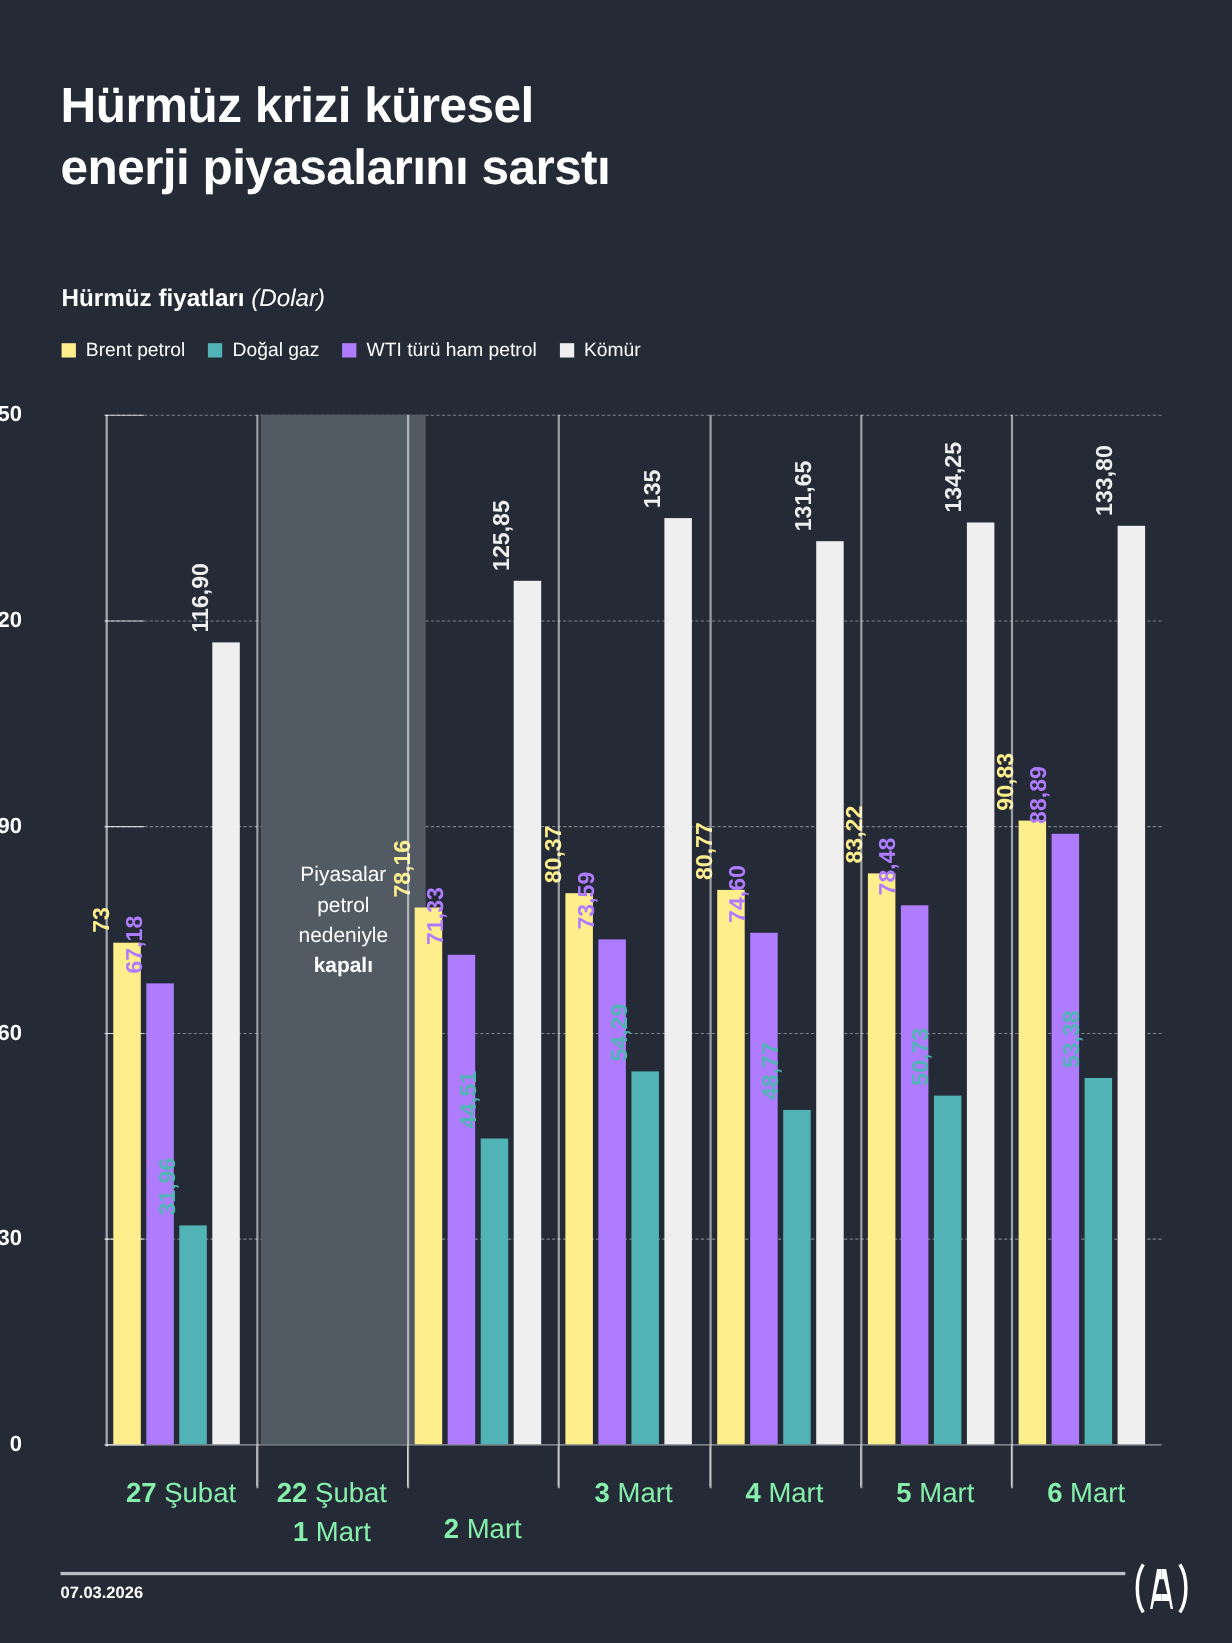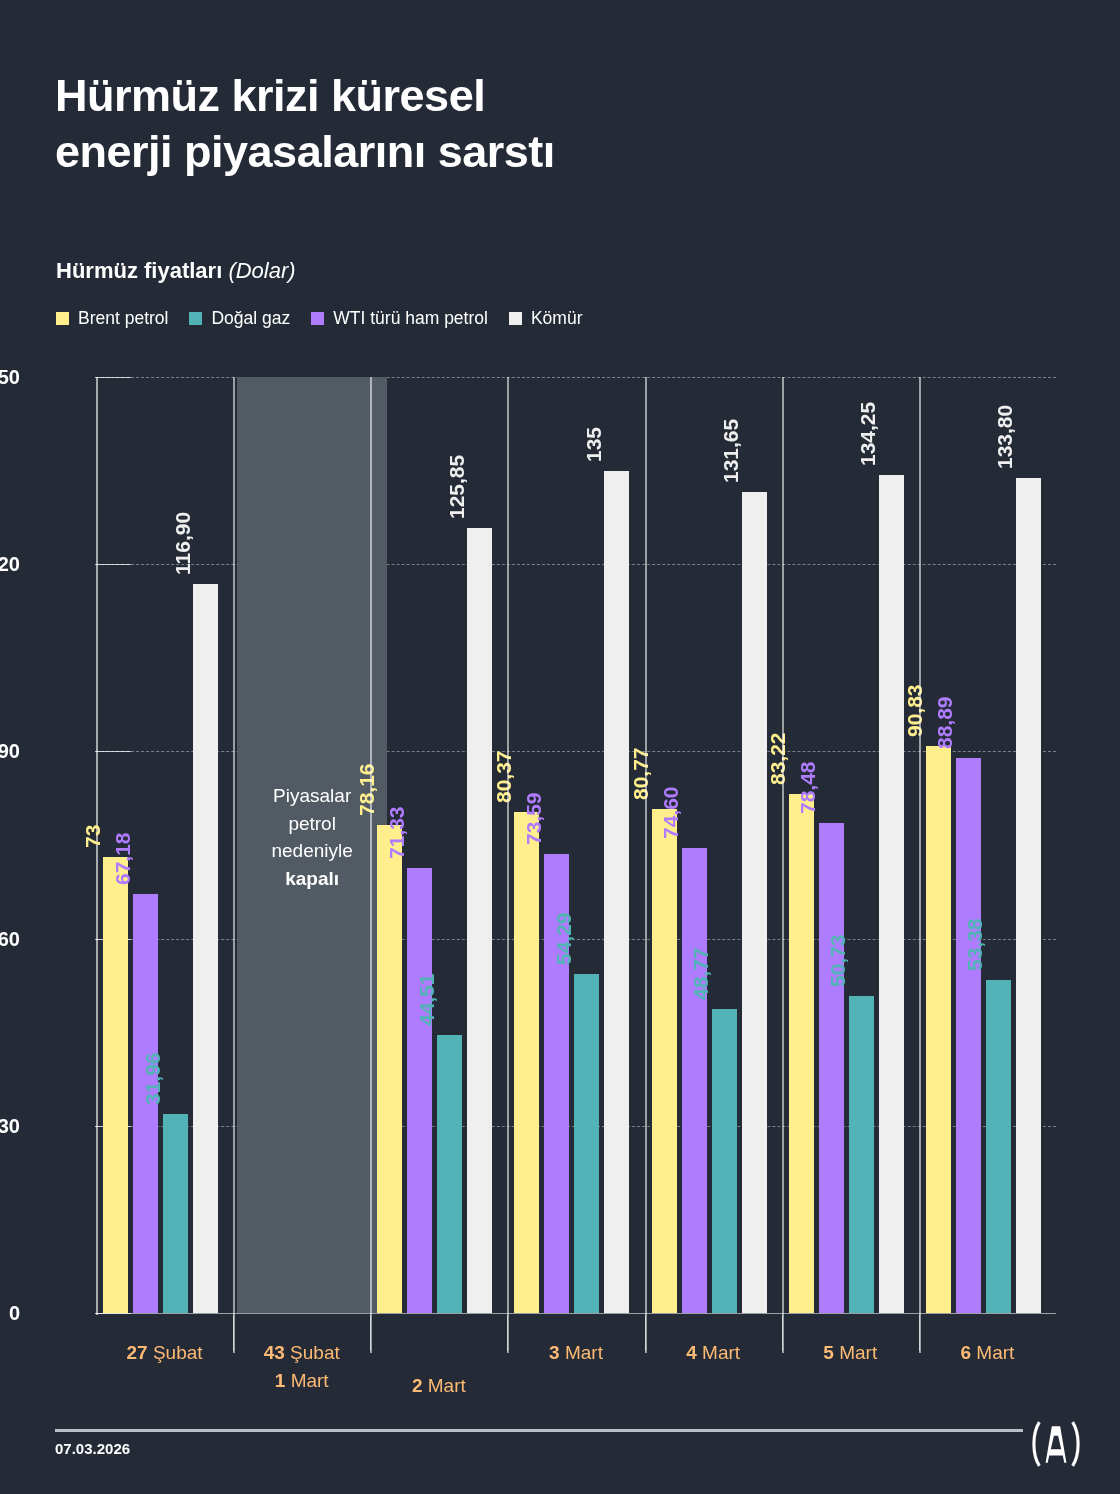--- a/index.html
+++ b/index.html
@@ -187,22 +187,22 @@
   .xtick {
     position: absolute;
     top: 0;
     width: 0; height: 36px;
     border-left: 1px solid rgba(255,255,255,0.55);
   }
   .xlabel {
     position: absolute;
     top: 24px;
     text-align: center;
-    font-size: 19px;
-    color: #fdba74;
+    font-size: 25px;
+    color: #86efac;
     line-height: 1.45;
     white-space: nowrap;
   }
   .xlabel b { font-weight: bold; }
 
   
   #footer-rule {
     position: absolute;
     left: 55px; top: 1429px;
     width: 968px; height: 0;
@@ -406,21 +406,21 @@
           </div>
         </div>
       </div>
       <div class="group-sep" style="left: 822.857px;"></div>
     </div>
   <div id="xaxis">
       <div class="xlabel" style="left: 0px; width: 137.143px;">
         <div><b>27</b><span> Şubat</span></div>
       </div>
       <div class="xlabel" style="left: 137.143px; width: 137.143px;">
-        <div><b>43</b><span> Şubat</span></div>
+        <div><b>22</b><span> Şubat</span></div>
         <div><b>1</b><span> Mart</span></div>
       </div>
       <div class="xtick" style="left: 137.143px;"></div>
       <div class="xlabel" style="left: 274.286px; width: 137.143px; margin-top: 33px;">
         <div><b>2</b><span> Mart</span></div>
       </div>
       <div class="xtick" style="left: 274.286px;"></div>
       <div class="xlabel" style="left: 411.429px; width: 137.143px;">
         <div><b>3</b><span> Mart</span></div>
       </div>

